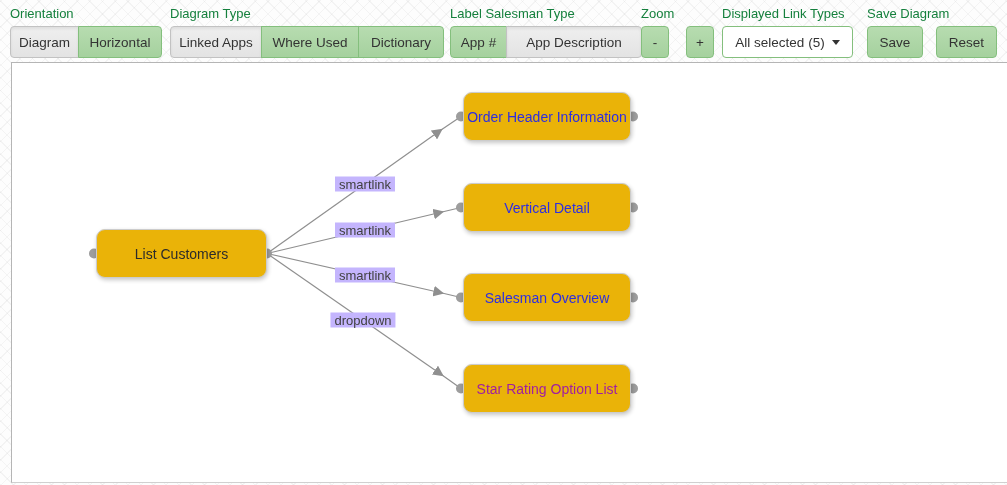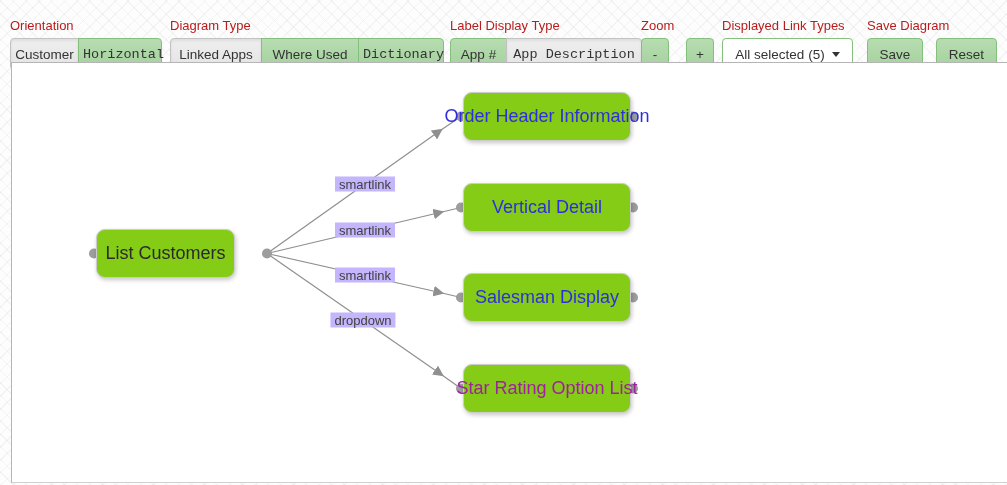--- a/index.html
+++ b/index.html
@@ -9,84 +9,84 @@
     font-family: "Liberation Sans", sans-serif;
     background-color:#fdfdfd;
     background-image:
       repeating-linear-gradient(45deg,  rgba(185,185,185,.14) 0 1px, transparent 1px 9px),
       repeating-linear-gradient(-45deg, rgba(185,185,185,.14) 0 1px, transparent 1px 9px);
   }
 
   
   .toolbar { position:absolute; top:0; left:0; width:100%; height:62px; }
   .tgroup  { position:absolute; top:0; display:flex; flex-direction:column; }
-  .glabel  { font-size:13px; color:#b91c1c; padding-top:19px; line-height:14px; margin-bottom:5px; white-space:nowrap; }
+  .glabel  { font-size:13px; color:#15803d; padding-top:7px; line-height:14px; margin-bottom:5px; white-space:nowrap; }
   .btnrow  { display:flex; align-items:flex-start; }
   .btn {
     height:32px; font-family:"Liberation Sans",sans-serif; font-size:13.5px; color:#333;
     border:1px solid #84bf7d; cursor:pointer; padding:0 4px; white-space:nowrap;
     background:linear-gradient(#b7dcb0,#a5d19e);
   }
   .btn + .btn { margin-left:-1px; }
   .btn.sel {
     background:linear-gradient(#efefef,#e3e3e3);
     border-color:#c2c2c2;
     box-shadow: inset 0 2px 3px rgba(0,0,0,.07);
   }
-  .rl { border-radius:4px 0 0 4px; } .rr { border-radius:0 4px 4px 0;font-family:Liberation Mono, monospace; } .r { border-radius:4px; }
+  .rl { border-radius:4px 0 0 4px; } .rr { border-radius:0 4px 4px 0; } .r { border-radius:4px; }
   .dd {
     height:32px; background:#fff; border:1px solid #84bf7d; border-radius:4px;
     font-family:"Liberation Sans",sans-serif; font-size:13.5px; color:#333; cursor:pointer;
     display:flex; align-items:center; justify-content:center; gap:7px;
   }
   .caret { width:0; height:0; border-left:4px solid transparent; border-right:4px solid transparent; border-top:5px solid #333; }
 
   
   .canvas {
     position:absolute; left:11px; top:62px; right:0; bottom:2px;
     background:#fff;
     border-top:1px solid #b5b5b5; border-left:1px solid #b5b5b5; border-bottom:1px solid #d0d0d0;
   }
   .edges { position:absolute; left:0; top:0; }
   .node {
     position:absolute; width:168px; height:49px;
-    background:#84cc16; border:1px solid #ccc; border-radius:9px;
+    background:#eab308; border:1px solid #ccc; border-radius:9px;
     box-shadow:1px 2px 4px rgba(0,0,0,.22);
     display:flex; align-items:center; justify-content:center;
-    font-size:18px; color:#2b2b2b; white-space:nowrap; cursor:default;
+    font-size:14px; color:#2b2b2b; white-space:nowrap; cursor:default;
   }
   .elabel {
     position:absolute; transform:translate(-50%,-50%);
     background:#c4b5fd; padding:0 4px; font-size:13px; color:#404040; white-space:nowrap;
   }
 </style>
 </head>
 <body>
 
 <div class="toolbar">
 
   <div class="tgroup" style="left:10px">
     <div class="glabel">Orientation</div>
     <div class="btnrow">
-      <button class="btn sel rl" style="width:69px">Customer</button>
+      <button class="btn sel rl" style="width:69px">Diagram</button>
       <button class="btn rr" style="width:84px">Horizontal</button>
     </div>
   </div>
 
   <div class="tgroup" style="left:170px">
     <div class="glabel">Diagram Type</div>
     <div class="btnrow">
       <button class="btn sel rl" style="width:92px">Linked Apps</button>
       <button class="btn" style="width:98px">Where Used</button>
       <button class="btn rr" style="width:86px">Dictionary</button>
     </div>
   </div>
 
   <div class="tgroup" style="left:450px">
-    <div class="glabel">Label Display Type</div>
+    <div class="glabel">Label Salesman Type</div>
     <div class="btnrow">
       <button class="btn rl" style="width:57px">App #</button>
       <button class="btn sel rr" style="width:136px">App Description</button>
     </div>
   </div>
 
   <div class="tgroup" style="left:641px">
     <div class="glabel">Zoom</div>
     <div class="btnrow">
       <button class="btn r" style="width:28px">-</button>
@@ -140,31 +140,31 @@
     <circle cx="449" cy="53.5" r="5" fill="#9d9d9d"></circle>
     <circle cx="621" cy="53.5" r="5" fill="#9d9d9d"></circle>
     <circle cx="449" cy="144.5" r="5" fill="#9d9d9d"></circle>
     <circle cx="621" cy="144.5" r="5" fill="#9d9d9d"></circle>
     <circle cx="449" cy="234.5" r="5" fill="#9d9d9d"></circle>
     <circle cx="621" cy="234.5" r="5" fill="#9d9d9d"></circle>
     <circle cx="449" cy="325.5" r="5" fill="#9d9d9d"></circle>
     <circle cx="621" cy="325.5" r="5" fill="#9d9d9d"></circle>
   </svg>
 
-  <div class="node" style="left:84px;  top:166px; width:139px">
+  <div class="node" style="left:84px;  top:166px; width:171px">
     <span style="color: rgb(43, 43, 43);">List Customers</span>
   </div>
   <div class="node" style="left:451px; top:29px">
     <span style="color: rgb(46, 46, 224);">Order Header Information</span>
   </div>
   <div class="node" style="left:451px; top:120px">
     <span style="color: rgb(46, 46, 224);">Vertical Detail</span>
   </div>
   <div class="node" style="left:451px; top:210px">
-    <span style="color: rgb(46, 46, 224);">Salesman Display</span>
+    <span style="color: rgb(46, 46, 224);">Salesman Overview</span>
   </div>
   <div class="node" style="left:451px; top:301px">
     <span style="color: rgb(160, 32, 160); text-align: right;">Star Rating Option List</span>
   </div>
 
   <div class="elabel" style="left:353px; top:121px">smartlink</div>
   <div class="elabel" style="left:353px; top:167px">smartlink</div>
   <div class="elabel" style="left:353px; top:212px">smartlink</div>
   <div class="elabel" style="left:351px; top:257px">dropdown</div>
 

